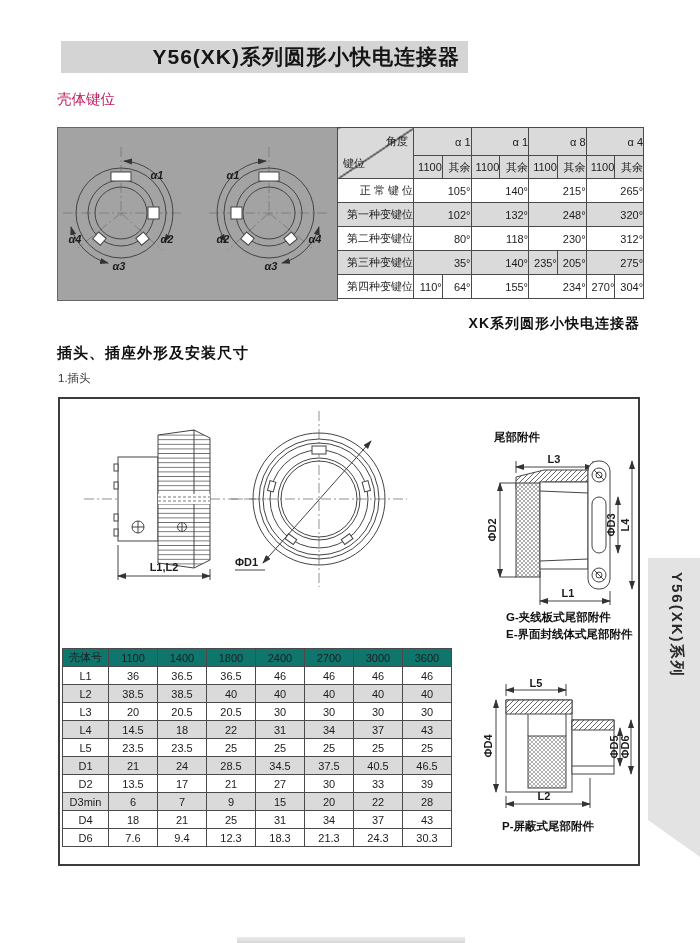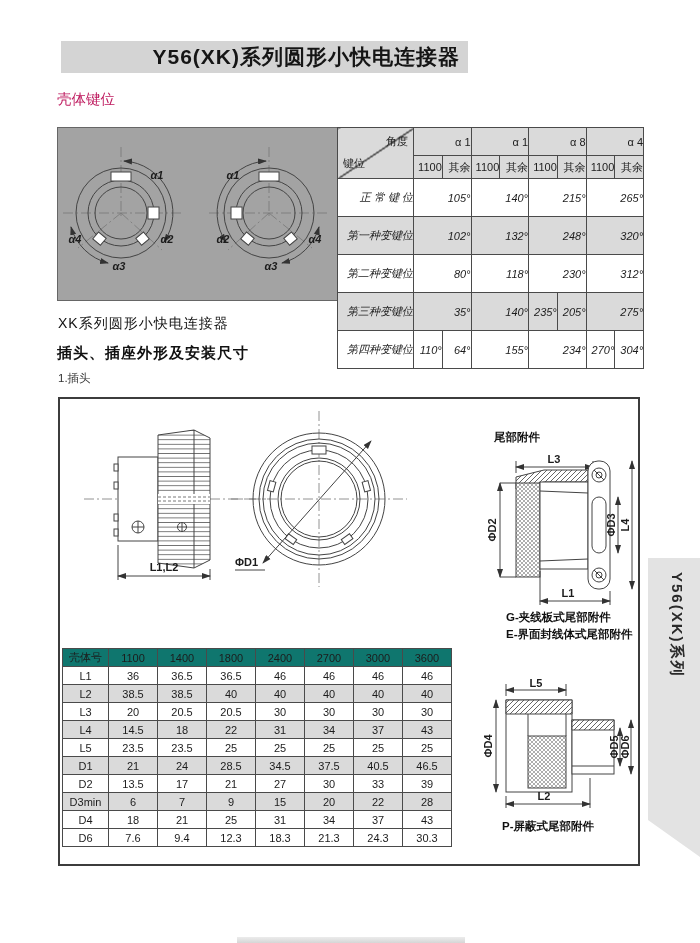--- a/index.html
+++ b/index.html
@@ -4,39 +4,39 @@
 <style>
   html,body{margin:0;padding:0;background:#fff;}
   .page{position:relative;width:700px;height:943px;background:#fff;overflow:hidden;
         font-family:"Liberation Sans",sans-serif;color:#222;}
 
   .title-bar{position:absolute;left:61px;top:41px;width:407px;height:32px;background:#d4d4d4;}
   .title-bar span{position:absolute;right:8px;top:50%;transform:translateY(-50%);
         font-size:21px;font-weight:bold;letter-spacing:1px;color:#151515;white-space:nowrap;}
 
   .h-keying{position:absolute;left:57px;top:90px;font-size:14.5px;font-weight:normal;color:#be185d;}
-  .caption{position:absolute;left:58px;top:315px;width:582px;text-align:left;
-        font-size:14px;font-weight:normal;color:#111;letter-spacing:1px;}
+  .caption{position:absolute;left:58px;top:315px;width:582px;text-align:right;
+        font-size:14px;font-weight:bold;color:#111;letter-spacing:1px;}
   .h-outline{position:absolute;left:57px;top:344px;font-size:15px;font-weight:bold;color:#111;letter-spacing:1px;}
   .h-plug{position:absolute;left:58px;top:371px;font-size:11.5px;color:#333;}
 
   .keybox{position:absolute;left:57px;top:127px;width:281px;height:174px;border:1px solid #666;
         box-sizing:border-box;background:#a3a3a3;}
   .keybox svg{position:absolute;top:0;}
 
   
   .ktable{position:absolute;left:337px;top:127px;width:306px;border-collapse:collapse;
         table-layout:fixed;font-size:11px;color:#1c1c1c;}
   .ktable td{border:1px solid #4a4a4a;text-align:right;vertical-align:middle;padding:0;
         background:#fff;overflow:hidden;white-space:nowrap;}
   .ktable td.hd{background:#dadada;}
   .ktable tr.shaded td{background:#dadada;}
   .ktable tr.r1{height:28px;}
   .ktable tr.r2{height:23px;}
-  .ktable tr.dr{height:38px;font-style:italic;}
+  .ktable tr.dr{height:24px;}
   .ktable td.corner{position:relative;background:
         linear-gradient(to bottom right,rgba(0,0,0,0) calc(50% - .7px),#555 calc(50% - .7px),
         #555 calc(50% + .7px),rgba(0,0,0,0) calc(50% + .7px)),#dadada;}
   .ktable td.corner .ct{position:absolute;top:6px;right:5px;font-size:11px;}
   .ktable td.corner .cb{position:absolute;bottom:7px;left:5px;font-size:11px;}
 
   .figbox{position:absolute;left:58px;top:397px;width:582px;height:469px;border:2px solid #3c3c3c;
         box-sizing:border-box;background:#fff;}
   .figsvg{position:absolute;left:0;top:0;}
 

